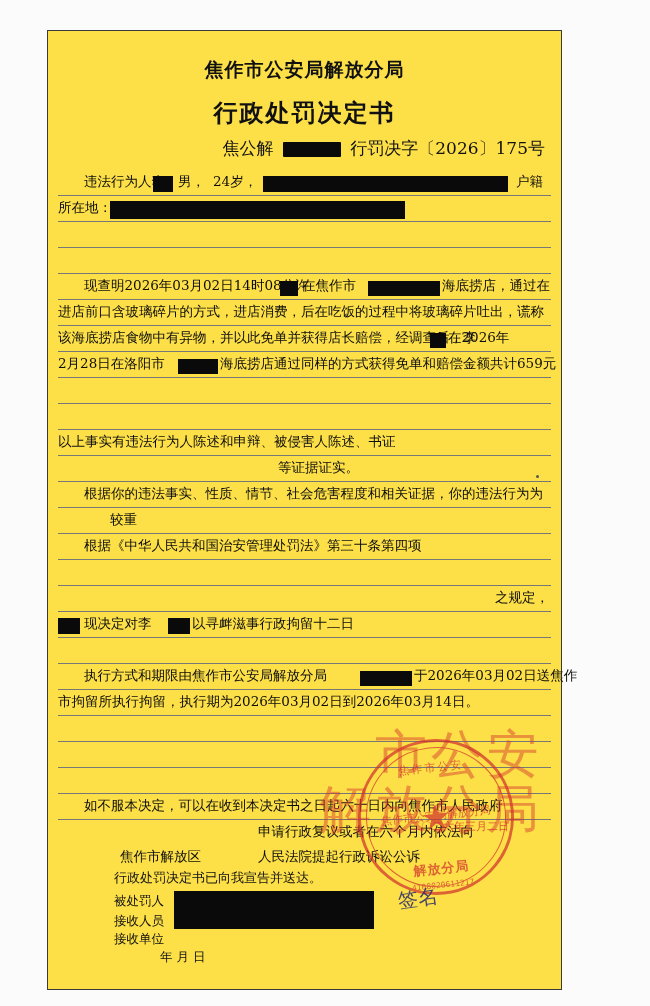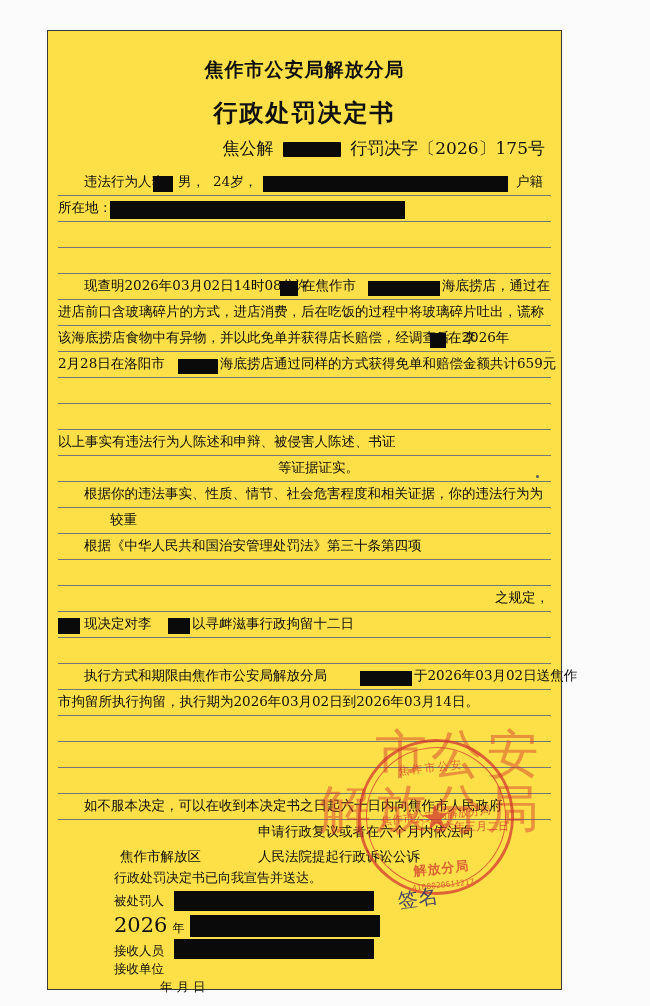--- a/index.html
+++ b/index.html
@@ -310,25 +310,20 @@
       <div style="position:absolute;left:352px;top:780px;color:#d2322d;font-size:11px;font-family:Liberation Mono, monospace;opacity:.8">二〇二六年三月二日</div>
 
       <div class="dot"></div>
 
       <div style="position:absolute;left:56px;top:830px;width:440px">
         <div style="font-family:'DejaVu Serif',serif;font-size:13px;color:#111;">行政处罚决定书已向我宣告并送达。</div>
         <div style="position:relative;margin-top:6px;height:20px;font-family:'DejaVu Serif',serif;font-size:12.5px;color:#111;">
           <span>被处罚人</span>
           <span class="blk" style="left:60px;top:-2px;width:200px;height:20px;"></span>
         </div>
-        <div style="position:relative;height:30px">
-          <span style="font-family:'DejaVu Serif',serif;font-size:21px;color:#111;">2026</span>
-          <span style="font-size:12px;font-family:'DejaVu Serif',serif;">年</span>
-          <span class="blk" style="left:76px;top:2px;width:190px;height:22px;"></span>
-        </div>
         <div style="position:relative;height:18px;font-family:'DejaVu Serif',serif;font-size:12.5px;color:#111;">
           <span>接收人员</span>
           <span class="blk" style="left:60px;top:-4px;width:200px;height:20px;"></span>
         </div>
         <div style="height:18px;font-family:'DejaVu Serif',serif;font-size:12.5px;color:#111;">接收单位</div>
         <div style="margin-left:46px;height:18px;font-family:'DejaVu Serif',serif;font-size:12.5px;color:#111;">年    月    日</div>
       </div>
 
       <div class="sig">签名</div>
 

